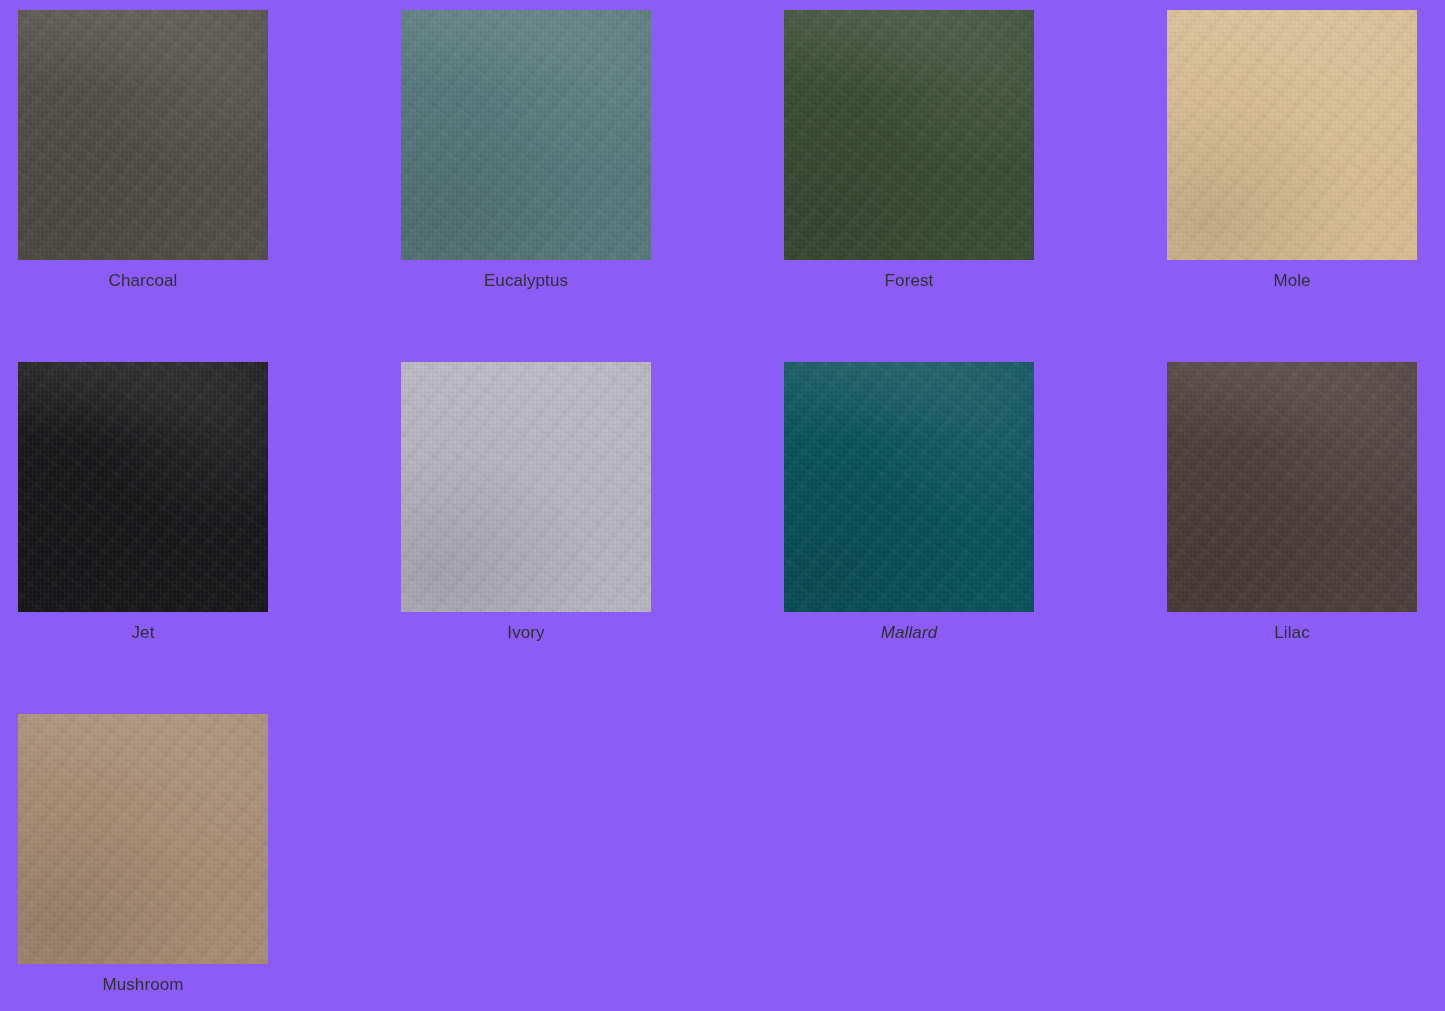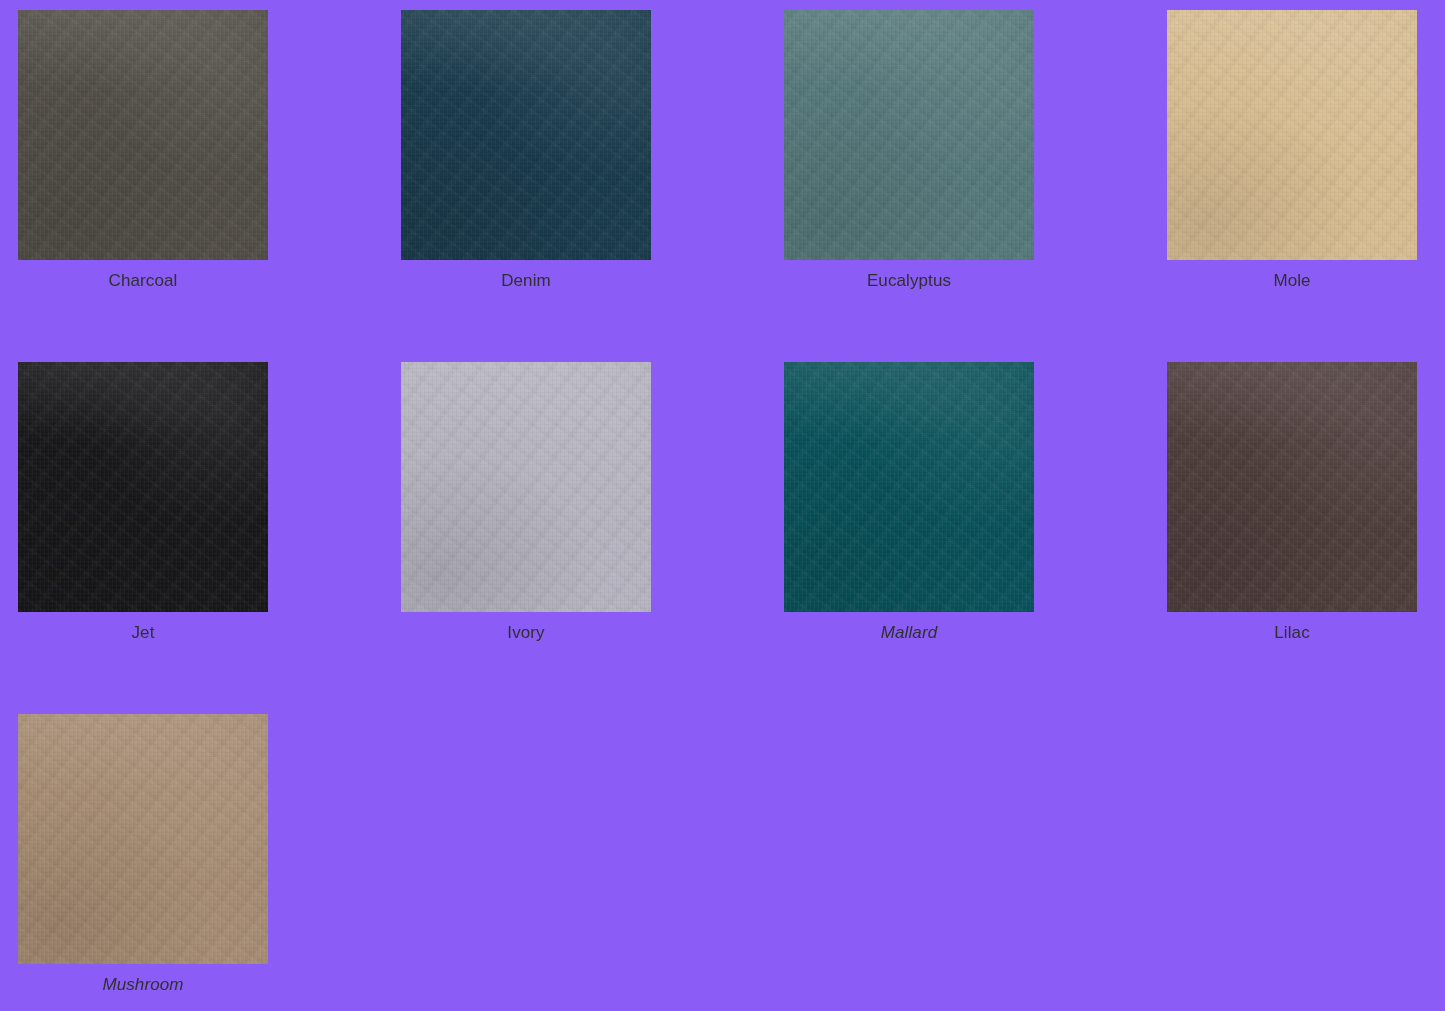--- a/index.html
+++ b/index.html
@@ -81,26 +81,26 @@
 </style>
 </head>
 <body>
 
 <div id="swatch-grid" style="background: #8b5cf6;">
     <div class="swatch-cell">
       <div class="swatch-tile" style="background-color: rgb(82, 78, 71);"></div>
       <div class="swatch-label" style="color: rgb(48, 48, 48);">Charcoal</div>
     </div>
     <div class="swatch-cell">
-      <div class="swatch-tile" style="background-color: rgb(26, 60, 77);"></div>
-      <div class="swatch-label" style="color: rgb(48, 48, 48);">Denim</div>
+      <div class="swatch-tile" style="background-color: rgb(86, 121, 123);"></div>
+      <div class="swatch-label" style="color: rgb(48, 48, 48);">Eucalyptus</div>
     </div>
     <div class="swatch-cell">
-      <div class="swatch-tile" style="background-color: rgb(86, 121, 123);"></div>
-      <div class="swatch-label" style="color: rgb(48, 48, 48);">Eucalyptus</div>
+      <div class="swatch-tile" style="background-color: rgb(58, 76, 51);"></div>
+      <div class="swatch-label" style="color: rgb(48, 48, 48);">Forest</div>
     </div>
     <div class="swatch-cell">
       <div class="swatch-tile" style="background-color: rgb(216, 189, 146);"></div>
       <div class="swatch-label" style="color: rgb(48, 48, 48);">Mole</div>
     </div>
     <div class="swatch-cell">
       <div class="swatch-tile" style="background-color: rgb(24, 24, 26);"></div>
       <div class="swatch-label" style="color: rgb(48, 48, 48); text-align: center;">Jet</div>
     </div>
     <div class="swatch-cell">
@@ -110,15 +110,15 @@
     <div class="swatch-cell">
       <div class="swatch-tile" style="background-color: rgb(10, 82, 90);"></div>
       <div class="swatch-label" style="color: rgb(48, 48, 48); font-style: italic;">Mallard</div>
     </div>
     <div class="swatch-cell">
       <div class="swatch-tile" style="background-color: rgb(78, 62, 60);"></div>
       <div class="swatch-label" style="color: rgb(48, 48, 48);">Lilac</div>
     </div>
     <div class="swatch-cell">
       <div class="swatch-tile" style="background-color: rgb(167, 140, 115);"></div>
-      <div class="swatch-label" style="color: rgb(48, 48, 48); font-style: italic;">Mushroom</div>
+      <div class="swatch-label" style="color: rgb(48, 48, 48);">Mushroom</div>
     </div>
   </div>
 
 </body></html>

